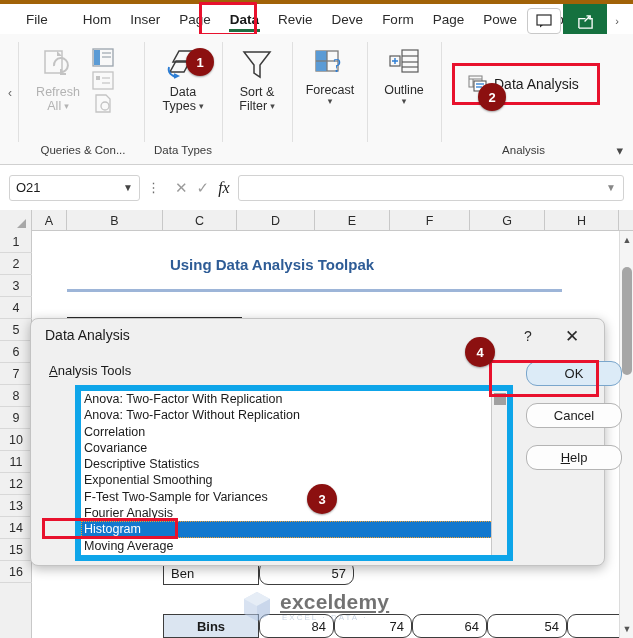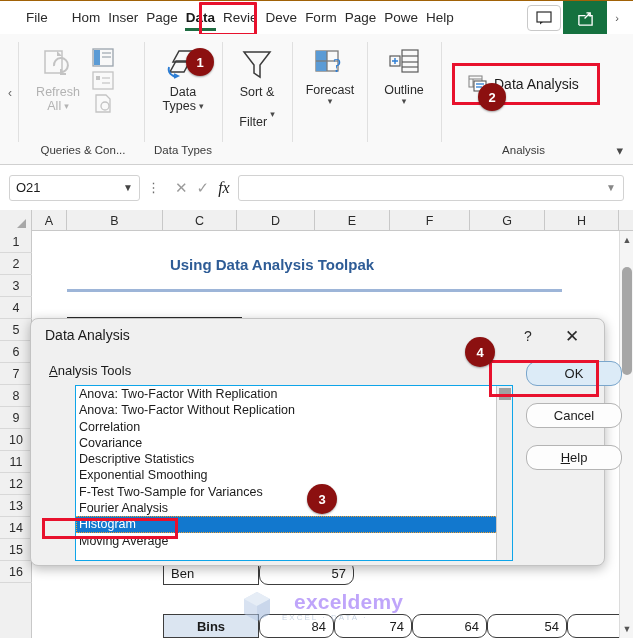--- a/index.html
+++ b/index.html
@@ -7,27 +7,27 @@
     width: 633px; height: 638px;
     font-family: "Liberation Sans", sans-serif;
     background: #ffffff;
     overflow: hidden;
     position: relative;
   }
 
   
   .tabbar {
     position: absolute; left: 0; top: 0; width: 633px; height: 34px;
-    background: #ffffff; border-top: 1px solid #a16207;
+    background: #ffffff; border-top: 4px solid #a16207;
     display: flex; align-items: center;
   }
   .tab {
     font-size: 13.5px; color: #2b2b2b; padding: 0 4px; height: 30px;
     display: flex; align-items: center; position: relative;
-    white-space: nowrap; overflow: hidden; max-width: 46px;
+    white-space: nowrap; overflow: hidden; max-width: 46px; margin-left: 11px;
   }
   .tab.first { margin-left: 22px; margin-right: 16px; max-width: none; }
   .tab.sep::before {
     content: ""; position: absolute; left: -5px; top: 6px;
     height: 18px; width: 1px; background: #d6d6d6;
   }
   .tab.active {
     font-weight: bold; color: #1a1a1a;
   }
   .tab.active::after {
@@ -170,22 +170,22 @@
     position: absolute; border: 1px solid #3d3d3d;
     display: flex; align-items: center; font-size: 13px; color: #1b1b1b;
   }
   .cellbox.r { justify-content: flex-end; padding-right: 7px; border-radius: 9px; }
   .cellbox.c { justify-content: center; font-weight: bold; background: #dbe5f1; }
 
   .watermark {
     position: absolute; left: 238px; top: 588px; width: 160px; height: 44px;
     opacity: .55; pointer-events: none; z-index: 3;
   }
-  .wm-text { position:absolute; left: 56px; top: 2px; font-size: 21px; color: #8b5cf6;
-             font-weight: bold; letter-spacing: .2px; }
+  .wm-text { position:absolute; left: 42px; top: 2px; font-size: 21px; color: #000000;
+             font-weight: bold; letter-spacing: .2px; text-decoration: underline; }
   .wm-sub { position:absolute; left: 44px; top: 25px; font-size: 8px; color: #9bb0cc;
             letter-spacing: 2px; }
 
   .vscroll {
     position: absolute; right: 0; top: 21px; width: 14px; bottom: 0; background: #f5f5f5;
     border-left: 1px solid #dcdcdc;
   }
   .vthumb { position: absolute; left: 2px; top: 36px; width: 10px; height: 108px;
             background: #a6a6a6; border-radius: 5px; }
   .vbtn { position: absolute; left: 0; width: 14px; height: 18px; display:flex;
@@ -209,21 +209,21 @@
     position: absolute; right: 18px; top: 6px; width: 28px; height: 22px;
     display: flex; align-items: center; justify-content: center;
     font-size: 17px; color: #2b2b2b; font-family: "DejaVu Sans", sans-serif;
   }
   .dlg-sublabel {
     position: absolute; left: 18px; top: 44px; font-size: 13px; color: #1b1b1b;
   }
   .dlg-sublabel u { text-decoration: underline; }
   .listbox {
     position: absolute; left: 44px; top: 66px; width: 438px; height: 176px;
-    background: #fff; border: 1px solid #0ea5e9;
+    background: #fff; border: 6px solid #0ea5e9;
   }
   .listitem {
     height: 16.3px; line-height: 16.3px; padding-left: 3px;
     font-size: 12.5px; color: #1b1b1b; white-space: nowrap;
   }
   .listitem.selected {
     background: #1278ce; color: #fff; outline: 1px dotted #f0a030;
     outline-offset: -1px;
   }
   .list-scroll {
@@ -338,21 +338,21 @@
   </div>
   <div class="rgroup-div" style="left:222px;"></div>
 
   <div class="rgroup" style="left:223px; width:68px;">
     <div class="rbtn" style="left:4px; top:12px; width:60px;">
       <svg width="34" height="34" viewBox="0 0 34 34">
         <path d="M4 4 L30 4 L20 17 L20 29 L14 25 L14 17 Z" fill="none" stroke="#3b3b3b" stroke-width="1.5"></path>
       </svg>
       <div class="lbl">Sort &amp;</div>
       <div style="display:flex;align-items:center;gap:3px;">
-        <span class="lbl" style="margin-top:16px">Filter</span>
+        <span class="lbl" style="margin-top:0">Filter</span>
         <span class="chev">▾</span>
       </div>
     </div>
   </div>
   <div class="rgroup-div" style="left:292px;"></div>
 
   <div class="rgroup" style="left:293px; width:74px;">
     <div class="rbtn" style="left:6px; top:12px; width:62px;">
       <svg width="36" height="32" viewBox="0 0 36 32">
         <rect x="4" y="3" width="22" height="20" fill="none" stroke="#7a7a7a" stroke-width="1.3"></rect>

